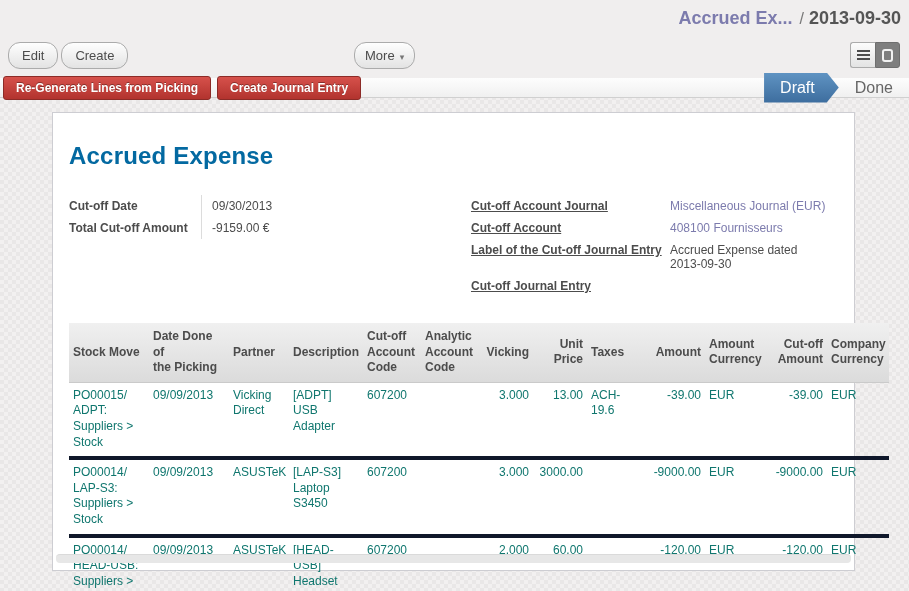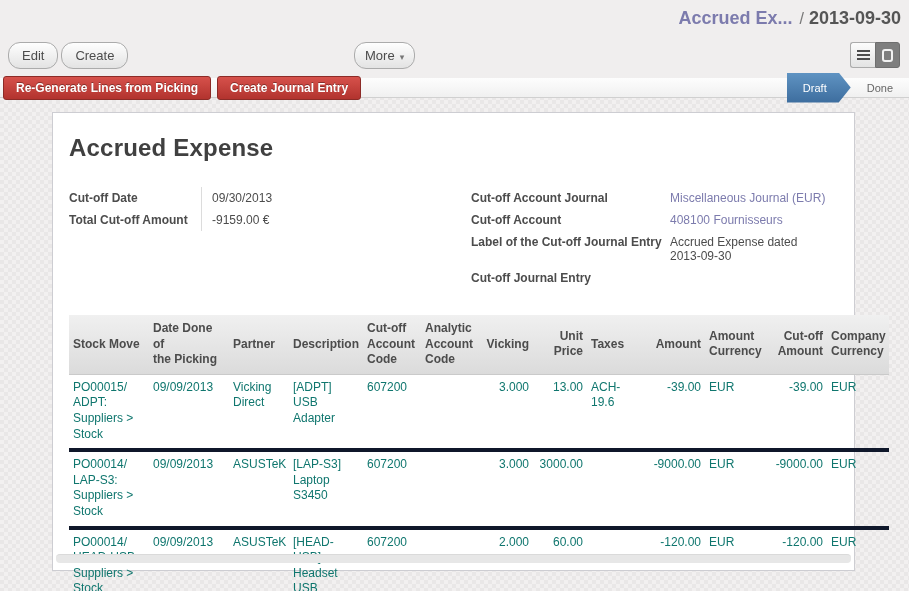--- a/index.html
+++ b/index.html
@@ -50,39 +50,39 @@
     border-bottom:1px solid #d0d0d0; padding:0 0 0 3px; }
   .action-buttons { display:flex; gap:6px; }
   .danger-btn {
     background:linear-gradient(#d6514b,#b2332e);
     border:1px solid #8c2b27; border-radius:3px;
     color:#fff; font-weight:bold; font-size:12px; font-family:"Liberation Sans",sans-serif;
     padding:4px 12px; height:24px; cursor:pointer;
     text-shadow:0 -1px 0 rgba(0,0,0,0.35);
   }
   .states { margin-left:auto; display:flex; align-items:stretch; height:30px; }
-  .state { font-size:11px; color:#666; display:flex; align-items:center; padding:0 16px;text-align:center; }
+  .state { font-size:16px; color:#666; display:flex; align-items:center; padding:0 16px;text-align:center; }
   .state.active {
     background:linear-gradient(#5f93c2,#3d6d9e); color:#fff;
     padding:0 24px 0 16px;
     clip-path:polygon(0 0, calc(100% - 12px) 0, 100% 50%, calc(100% - 12px) 100%, 0 100%);
   }
 
   
   .sheet { width:803px; margin:14px 0 0 52px; background:#fff;
     border:1px solid #cdcdd2; padding:17px 16px 16px; position:relative; height:459px; }
-  .sheet h1 { font-size:24px; color:#404040; margin:4px 0 25px 0; letter-spacing:0.2px; }
+  .sheet h1 { font-size:24px; color:#0369a1; margin:12px 0 25px 0; letter-spacing:0.2px; }
 
   .groups { display:flex; font-size:12px; }
   .group-left { width:402px; }
   .group-right { flex:1; }
   .field-row { display:flex; }
   .f-label { font-weight:bold; color:#4c4c4c; padding:4px 0; }
   .group-left .f-label { width:133px; border-right:1px solid #dcdcdc; }
-  .group-right .f-label { width:199px; }
+  .group-right .f-label { width:199px;text-decoration:underline; }
   .f-value { padding:4px 0 4px 10px; color:#4c4c4c; white-space:pre-line; }
   .group-right .f-value { padding-left:0; }
   .f-value.link { color:#7c7bad; cursor:pointer; }
   .f-value.empty { min-height:17px; }
 
   
   table.lines { margin-top:26px; width:820px; table-layout:fixed;
     border-collapse:collapse; font-size:12px; }
   .lines thead th {
     background:linear-gradient(#f0f0f0,#dbdbdb);

